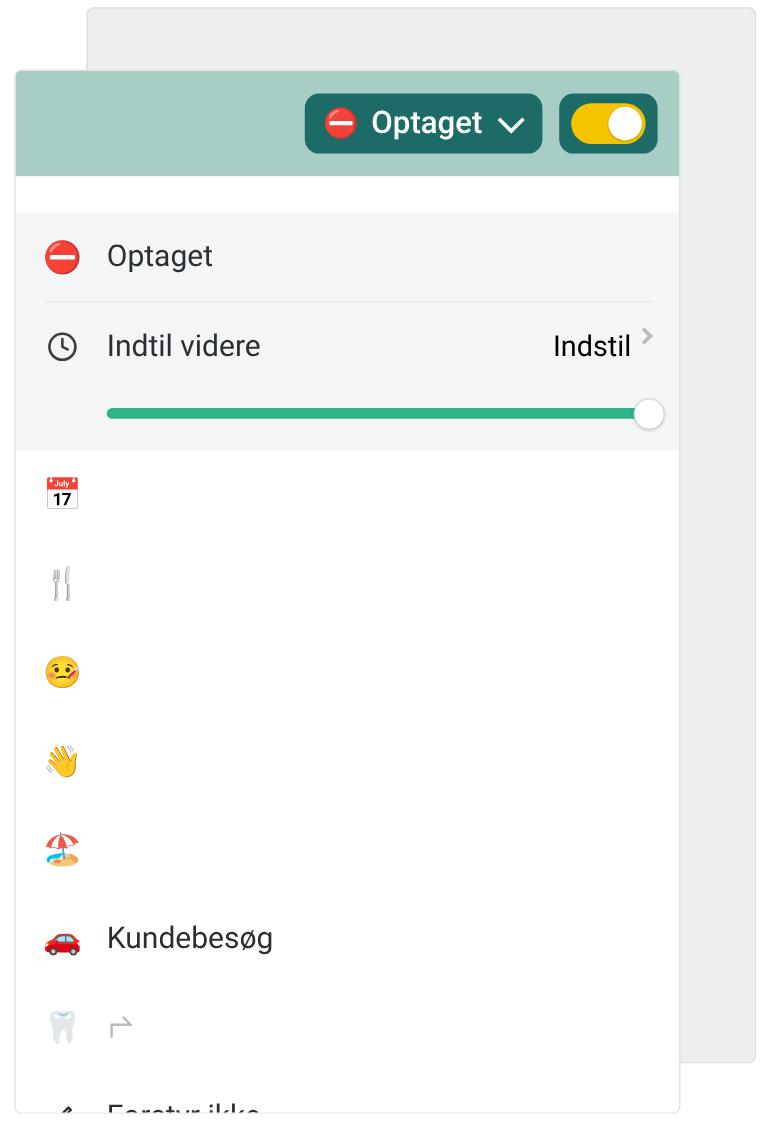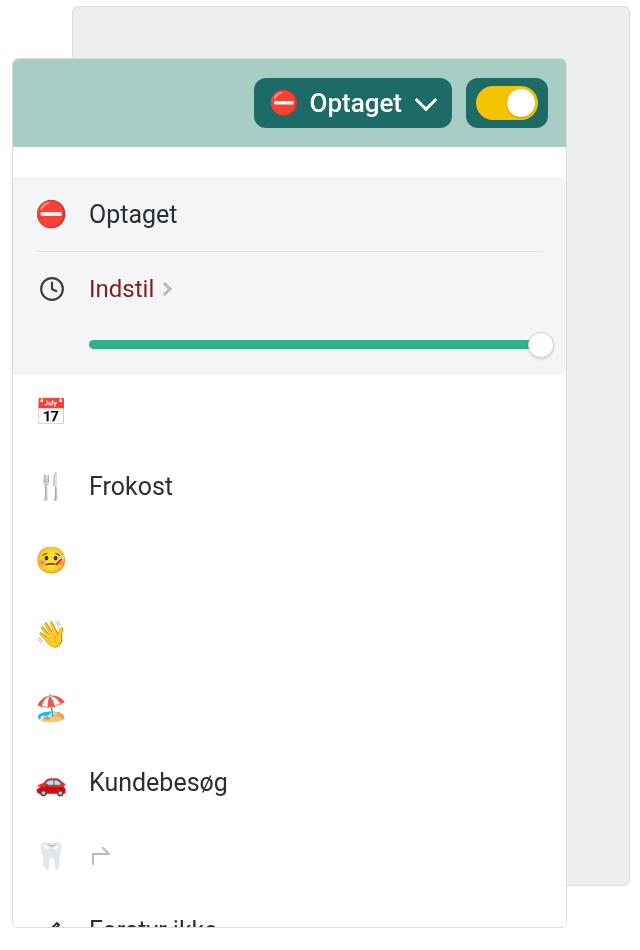--- a/index.html
+++ b/index.html
@@ -121,24 +121,23 @@
     width: 30px;
     display: flex;
     justify-content: center;
     font-size: 26px;
   }
   .row .label {
     flex: 1;
     color: #2a2f33;
   }
   .row .secondary {
-    color: #7f1d1d;
+    color: #000000;
     font-size: 24px;
     display: flex;
-    align-items: center;
     gap: 4px;
   }
   .chev-right {
     width: 10px; height: 10px;
     border-right: 3px solid #b5bbbf;
     border-bottom: 3px solid #b5bbbf;
     transform: rotate(-45deg);
     margin-left: 2px;
   }
 
@@ -218,40 +217,40 @@
 
       <div class="divider"></div>
 
       <div class="row">
         <span class="icon-slot clock-icon">
           <svg width="26" height="26" viewBox="0 0 24 24" fill="none" stroke="#3a3f43" stroke-width="2" stroke-linecap="round" stroke-linejoin="round">
             <circle cx="12" cy="12" r="10"></circle>
             <polyline points="12 6 12 12 16 14"></polyline>
           </svg>
         </span>
+        <span class="label">Indtil videre</span>
         <span class="secondary">
           <span>Indstil</span>
           <span class="chev-right"></span>
         </span>
       </div>
 
       <div class="slider-row">
         <div class="slider-track">
           <div class="slider-thumb"></div>
         </div>
       </div>
     </div>
 
     <div class="options">
       <div class="row">
         <span class="icon-slot">📅</span>
       </div>
       <div class="row">
         <span class="icon-slot">🍴</span>
-        <span class="label">Frokost</span>
       </div>
       <div class="row">
         <span class="icon-slot">🤒</span>
       </div>
       <div class="row">
         <span class="icon-slot">👋</span>
       </div>
       <div class="row">
         <span class="icon-slot">🏖️</span>
       </div>

